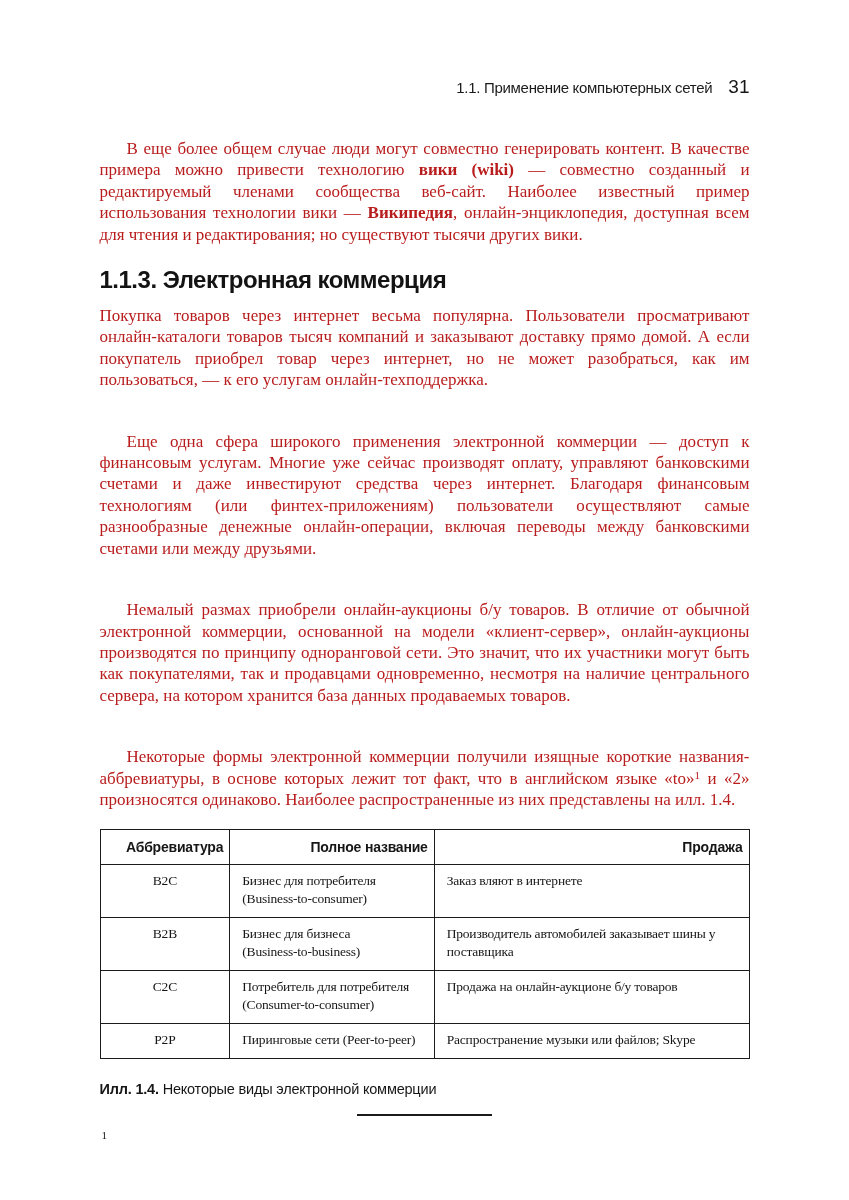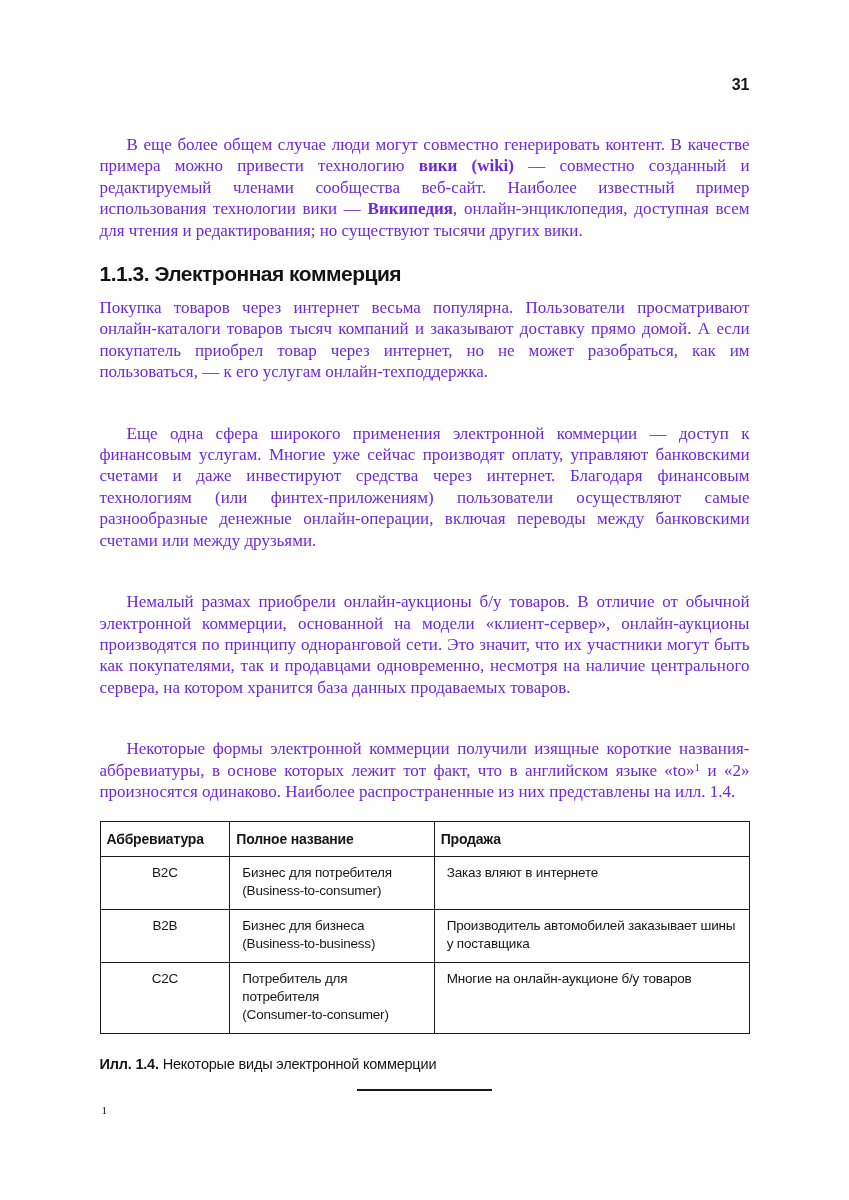--- a/index.html
+++ b/index.html
@@ -19,46 +19,46 @@
   }
   
   .running-header {
     display: flex;
     justify-content: flex-end;
     align-items: baseline;
     font-family: "Liberation Sans", sans-serif;
     letter-spacing: -0.3px;
   }
   .running-title { font-size: 15px; color: #1b1b1b; }
-  .page-number  { font-size: 16px; font-weight: 700; margin-left: 24px; letter-spacing: 0; }
+  .page-number  { font-size: 19px; font-weight: 400; margin-left: 16px; letter-spacing: 0; }
 
   
   .body-para {
     margin: 0;
     font-size: 17px;
     line-height: 21.4px;
     text-align: justify;
-    color: #6d28d9;
+    color: #b91c1c;
   }
   .body-para.first { margin-top: 37px; }
   .body-para.indent { text-indent: 27px; margin-top: 40px; }
   .body-para sup {
     font-size: 11px;
     line-height: 0;
     vertical-align: 5px;
   }
   .bold { font-weight: 700; }
   .italic { font-style: italic; }
 
   
   .section-heading {
     margin: 21px 0 11px 0;
     font-family: "Liberation Sans", sans-serif;
     font-weight: 700;
-    font-size: 21px;
+    font-size: 24px;
     letter-spacing: -0.5px;
     color: #131313;
   }
 
   
   table.ecom {
     width: 100%;
     border-collapse: collapse;
     margin-top: 19px;
     font-family: "Liberation Sans", sans-serif;
@@ -66,25 +66,25 @@
     line-height: 18px;
     letter-spacing: -0.2px;
     color: #161616;
   }
   table.ecom th, table.ecom td {
     border: 1.5px solid #1c1c1c;
     vertical-align: top;
   }
   table.ecom th {
     font-weight: 700;
-    text-align: left;
+    text-align: right;
     padding: 8px 6px;
     font-size: 14px;
   }
-  table.ecom td { padding: 7px 12px 9px 12px; }
+  table.ecom td { padding: 7px 12px 9px 12px; font-family: Liberation Serif, serif; }
   table.ecom td.abbr-cell { text-align: center; padding-left: 4px; padding-right: 4px; }
   table.ecom tr.tall td { height: 34px; }
 
   
   .figure-caption {
     margin-top: 22px;
     font-family: "Liberation Sans", sans-serif;
     font-size: 14.5px;
     letter-spacing: -0.2px;
   }
@@ -111,20 +111,21 @@
     top: -2px;
     font-size: 11px;
   }
 </style>
 </head>
 <body>
 
 <div class="page">
 
   <div class="running-header">
+    <span class="running-title">1.1. Применение компьютерных сетей</span>
     <span class="page-number">31</span>
   </div>
 
   <p class="body-para first indent"><span>В еще более общем случае люди могут совместно генерировать контент. В ка­честве примера можно привести технологию </span><span class="bold">вики (wiki)</span><span> — совместно созданный и редактируемый членами сообщества веб-сайт. Наиболее известный пример использования технологии вики — </span><span class="bold">Википедия</span><span>, онлайн-энциклопедия, доступная всем для чтения и редактирования; но существуют тысячи других вики.</span></p>
 
   <h2 class="section-heading">1.1.3. Электронная коммерция</h2>
 
   <p class="body-para"><span>Покупка товаров через интернет весьма популярна. Пользователи просматривают онлайн-каталоги товаров тысяч компаний и заказывают доставку прямо домой. А если покупатель приобрел товар через интернет, но не может разобраться, как им пользоваться, — к его услугам онлайн-техподдержка.</span></p>
   <p class="body-para indent"><span>Еще одна сфера широкого применения электронной коммерции — доступ к финансовым услугам. Многие уже сейчас производят оплату, управляют банковскими счетами и даже инвестируют средства через интернет. Благодаря финансовым технологиям (или финтех-приложениям) пользователи осущест­вляют самые разнообразные денежные онлайн-операции, включая переводы между банковскими счетами или между друзьями.</span></p>
   <p class="body-para indent"><span>Немалый размах приобрели онлайн-аукционы б/у товаров. В отличие от обычной электронной коммерции, основанной на модели «клиент-сервер», он­лайн-аукционы производятся по принципу одноранговой сети. Это значит, что их участники могут быть как покупателями, так и продавцами одновременно, несмотря на наличие центрального сервера, на котором хранится база данных продаваемых товаров.</span></p>
@@ -150,21 +151,26 @@
           <td>Заказ вляют в интернете</td>
         </tr>
         <tr class="tall">
           <td class="abbr-cell">B2B</td>
           <td>Бизнес для бизнеса<br>(Business-to-business)</td>
           <td>Производитель автомобилей заказывает шины у поставщика</td>
         </tr>
         <tr class="tall">
           <td class="abbr-cell">C2C</td>
           <td>Потребитель для потребителя<br>(Consumer-to-consumer)</td>
-          <td>Многие на онлайн-аукционе б/у товаров</td>
+          <td>Продажа на онлайн-аукционе б/у товаров</td>
+        </tr>
+        <tr>
+          <td class="abbr-cell">P2P</td>
+          <td>Пиринговые сети (Peer-to-peer)</td>
+          <td>Распространение музыки или файлов; Skype</td>
         </tr>
       </tbody>
   </table>
 
   <div class="figure-caption">
     <span class="cap-label">Илл. 1.4.</span><span> Некоторые виды электронной коммерции</span>
   </div>
 
   <hr class="footnote-rule">
 

